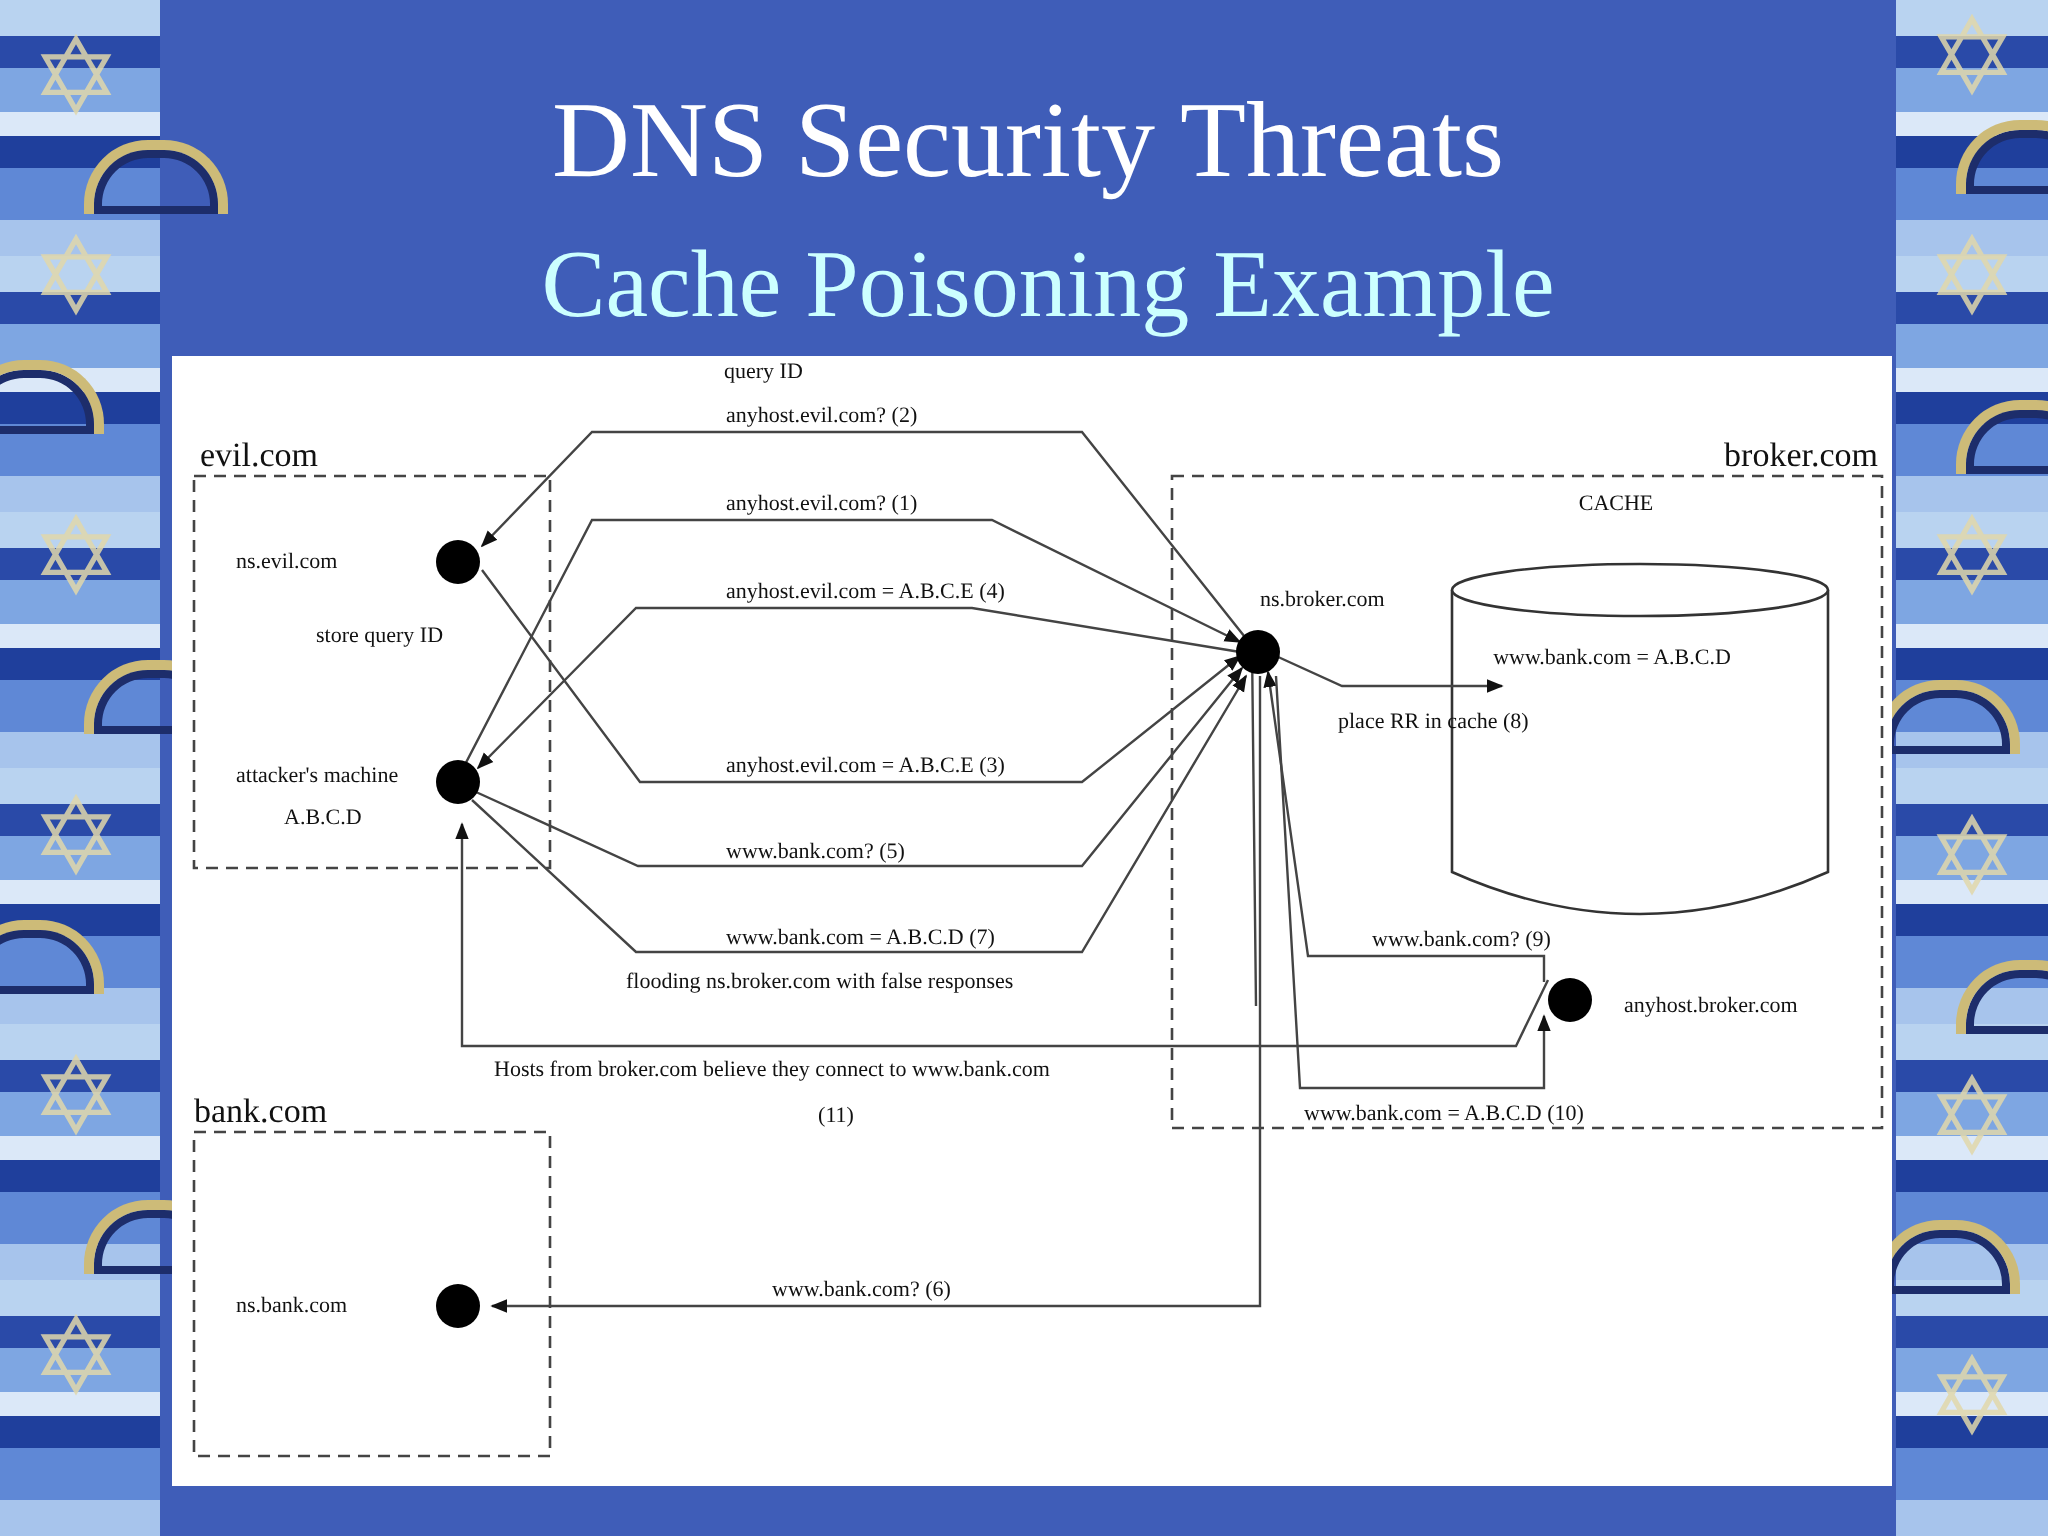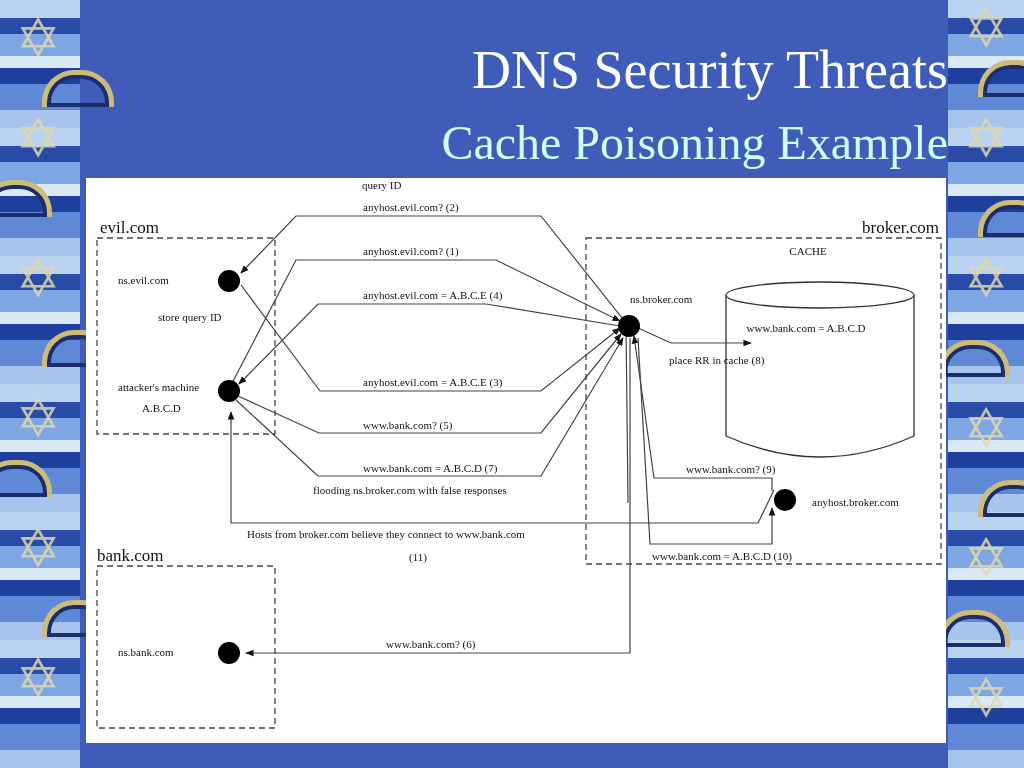--- a/index.html
+++ b/index.html
@@ -29,21 +29,21 @@
     font-family: "DejaVu Sans", sans-serif;
   }
   .border-strip .arch {
     position: absolute; width: 62px; height: 32px;
     border-top-left-radius: 32px 32px; border-top-right-radius: 32px 32px;
     border: 5px solid #cdbb78; border-bottom: none;
     box-shadow: inset 0 0 0 4px #1d2d6b;
   }
   .title-wrap {
     position: absolute; left: 80px; top: 0; width: 868px; height: 154px;
-    text-align: right;
+    text-align: center;
   }
   .title {
     position: absolute; left: 0; right: 0; top: 40px;
     color: #ffffff; font-size: 54px; line-height: 60px;
   }
   .subtitle {
     position: absolute; left: 0; right: 0; top: 115px;
     color: #ccffff; font-size: 48px; line-height: 56px; padding-left: 20px;
   }
   .diagram {

